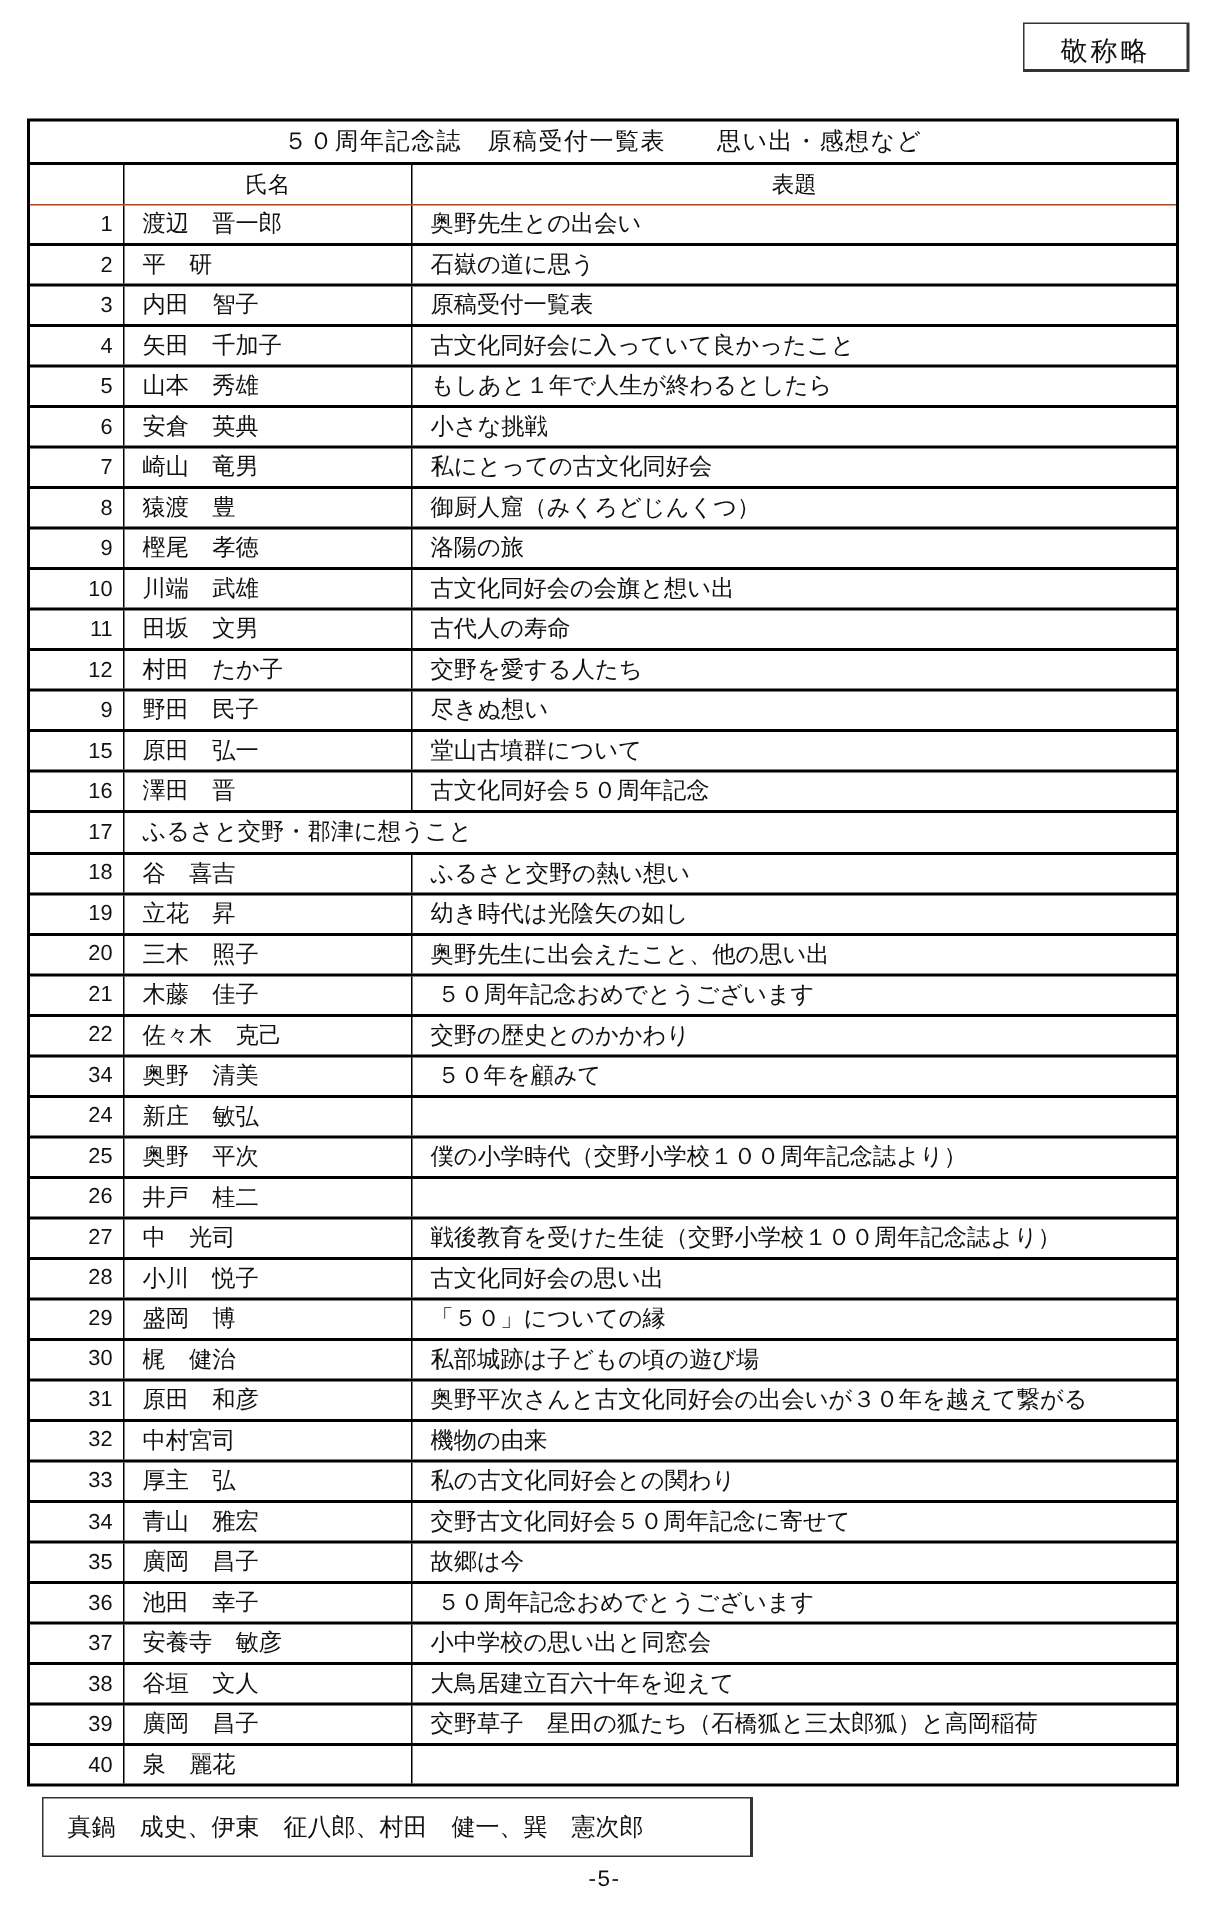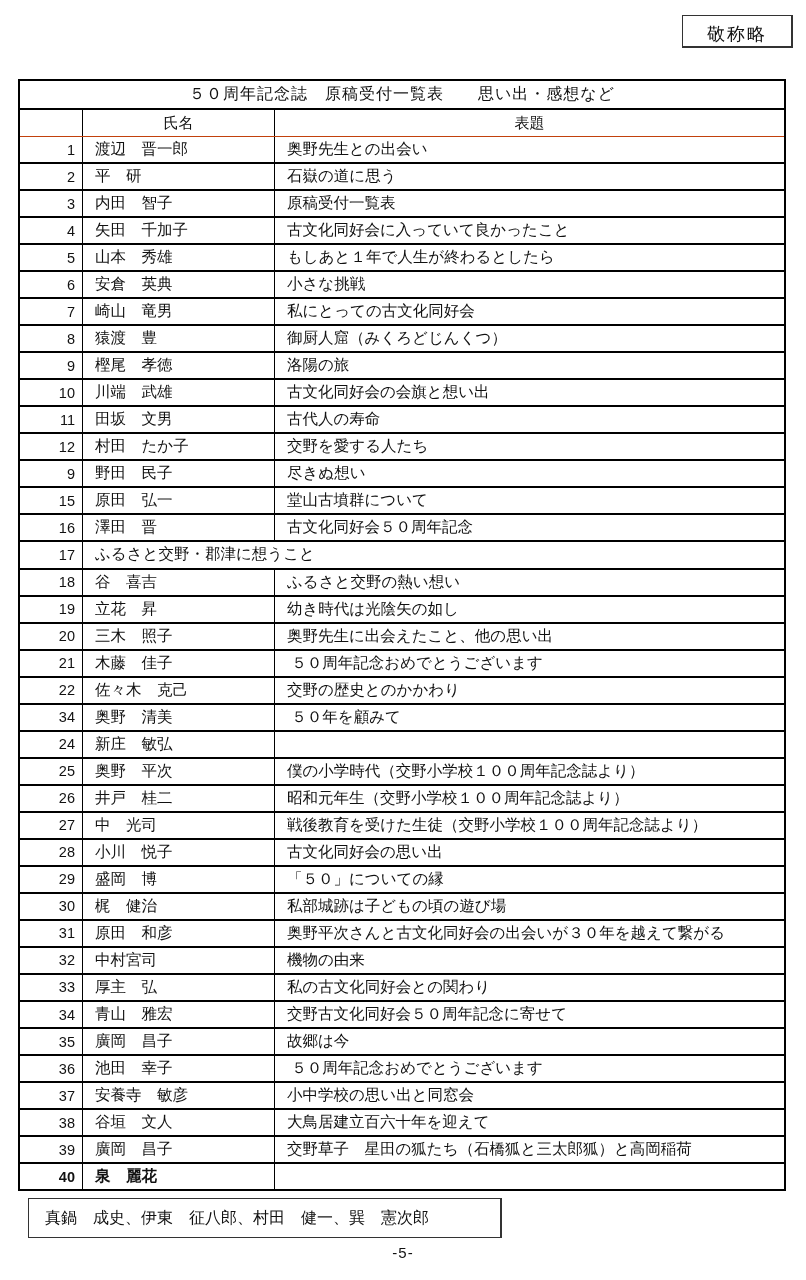--- a/index.html
+++ b/index.html
@@ -26,21 +26,21 @@
   }
   .header-row{
     flex:0 0 27px;border-bottom:1px solid #c2410c;box-sizing:border-box;
     display:flex;font-size:15px;
   }
   .rows{flex:1 1 auto;display:flex;flex-direction:column;}
   .trow{
     flex:1 1 0;display:flex;border-bottom:2px solid #000;box-sizing:border-box;
     font-size:15.5px;min-height:0;
   }
-  .trow:last-child{border-bottom:none;font-weight:bold;}
+  .trow:last-child{border-bottom:none;}
   .cell{display:flex;align-items:center;box-sizing:border-box;white-space:pre;overflow:hidden;}
   .col-num{flex:0 0 63px;border-right:1px solid #000;justify-content:flex-end;
     padding-right:7px;font-size:14.5px;}
   .col-name{flex:0 0 192px;border-right:1px solid #000;padding-left:12px;}
   .col-title{flex:1 1 auto;padding-left:12px;}
   .header-row .col-num{justify-content:flex-end;}
   .header-row .col-name,.header-row .col-title{justify-content:center;padding-left:0;}
   .footer-box{
     position:absolute;left:28px;top:1198px;width:474px;height:40px;
     border:1px solid #333;border-right-width:2px;box-sizing:border-box;
@@ -181,21 +181,20 @@
         <div class="cell col-name">新庄　敏弘</div>
       </div>
       <div class="trow">
         <div class="cell col-num">25</div>
         <div class="cell col-name">奥野　平次</div>
         <div class="cell col-title">僕の小学時代（交野小学校１００周年記念誌より）</div>
       </div>
       <div class="trow">
         <div class="cell col-num">26</div>
         <div class="cell col-name">井戸　桂二</div>
-        <div class="cell col-title">昭和元年生（交野小学校１００周年記念誌より）</div>
       </div>
       <div class="trow">
         <div class="cell col-num">27</div>
         <div class="cell col-name">中　光司</div>
         <div class="cell col-title">戦後教育を受けた生徒（交野小学校１００周年記念誌より）</div>
       </div>
       <div class="trow">
         <div class="cell col-num">28</div>
         <div class="cell col-name">小川　悦子</div>
         <div class="cell col-title">古文化同好会の思い出</div>

